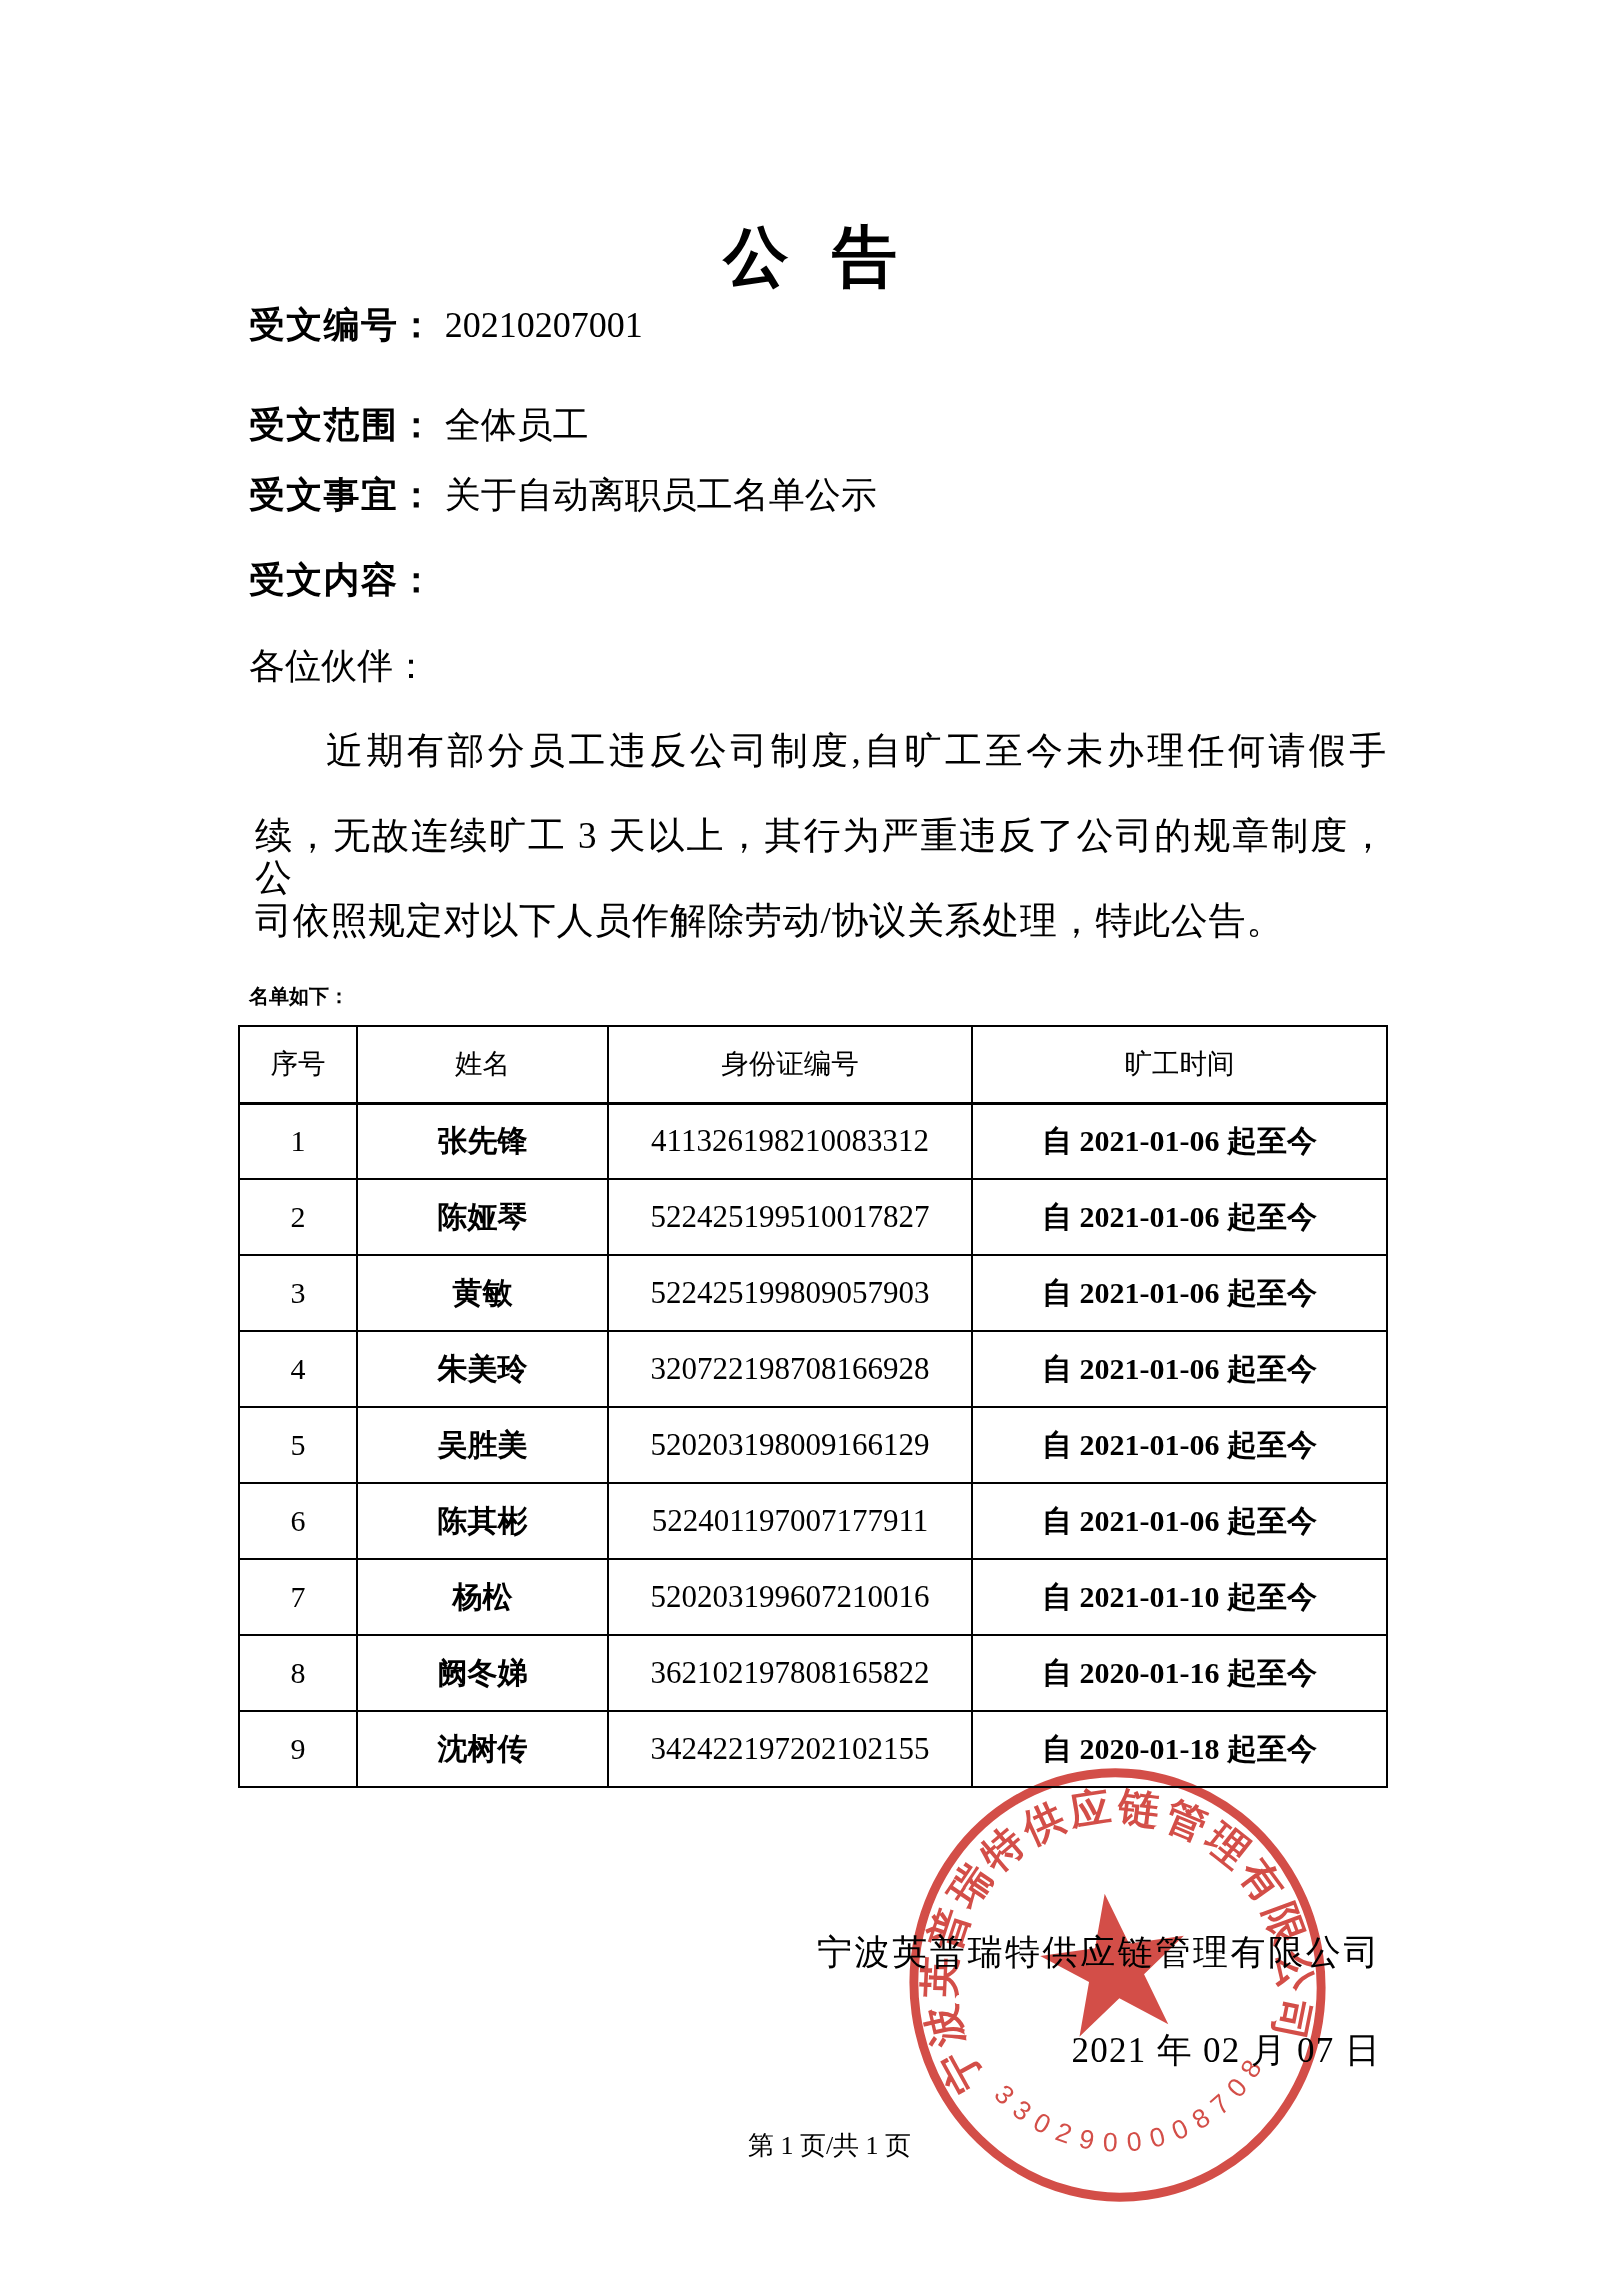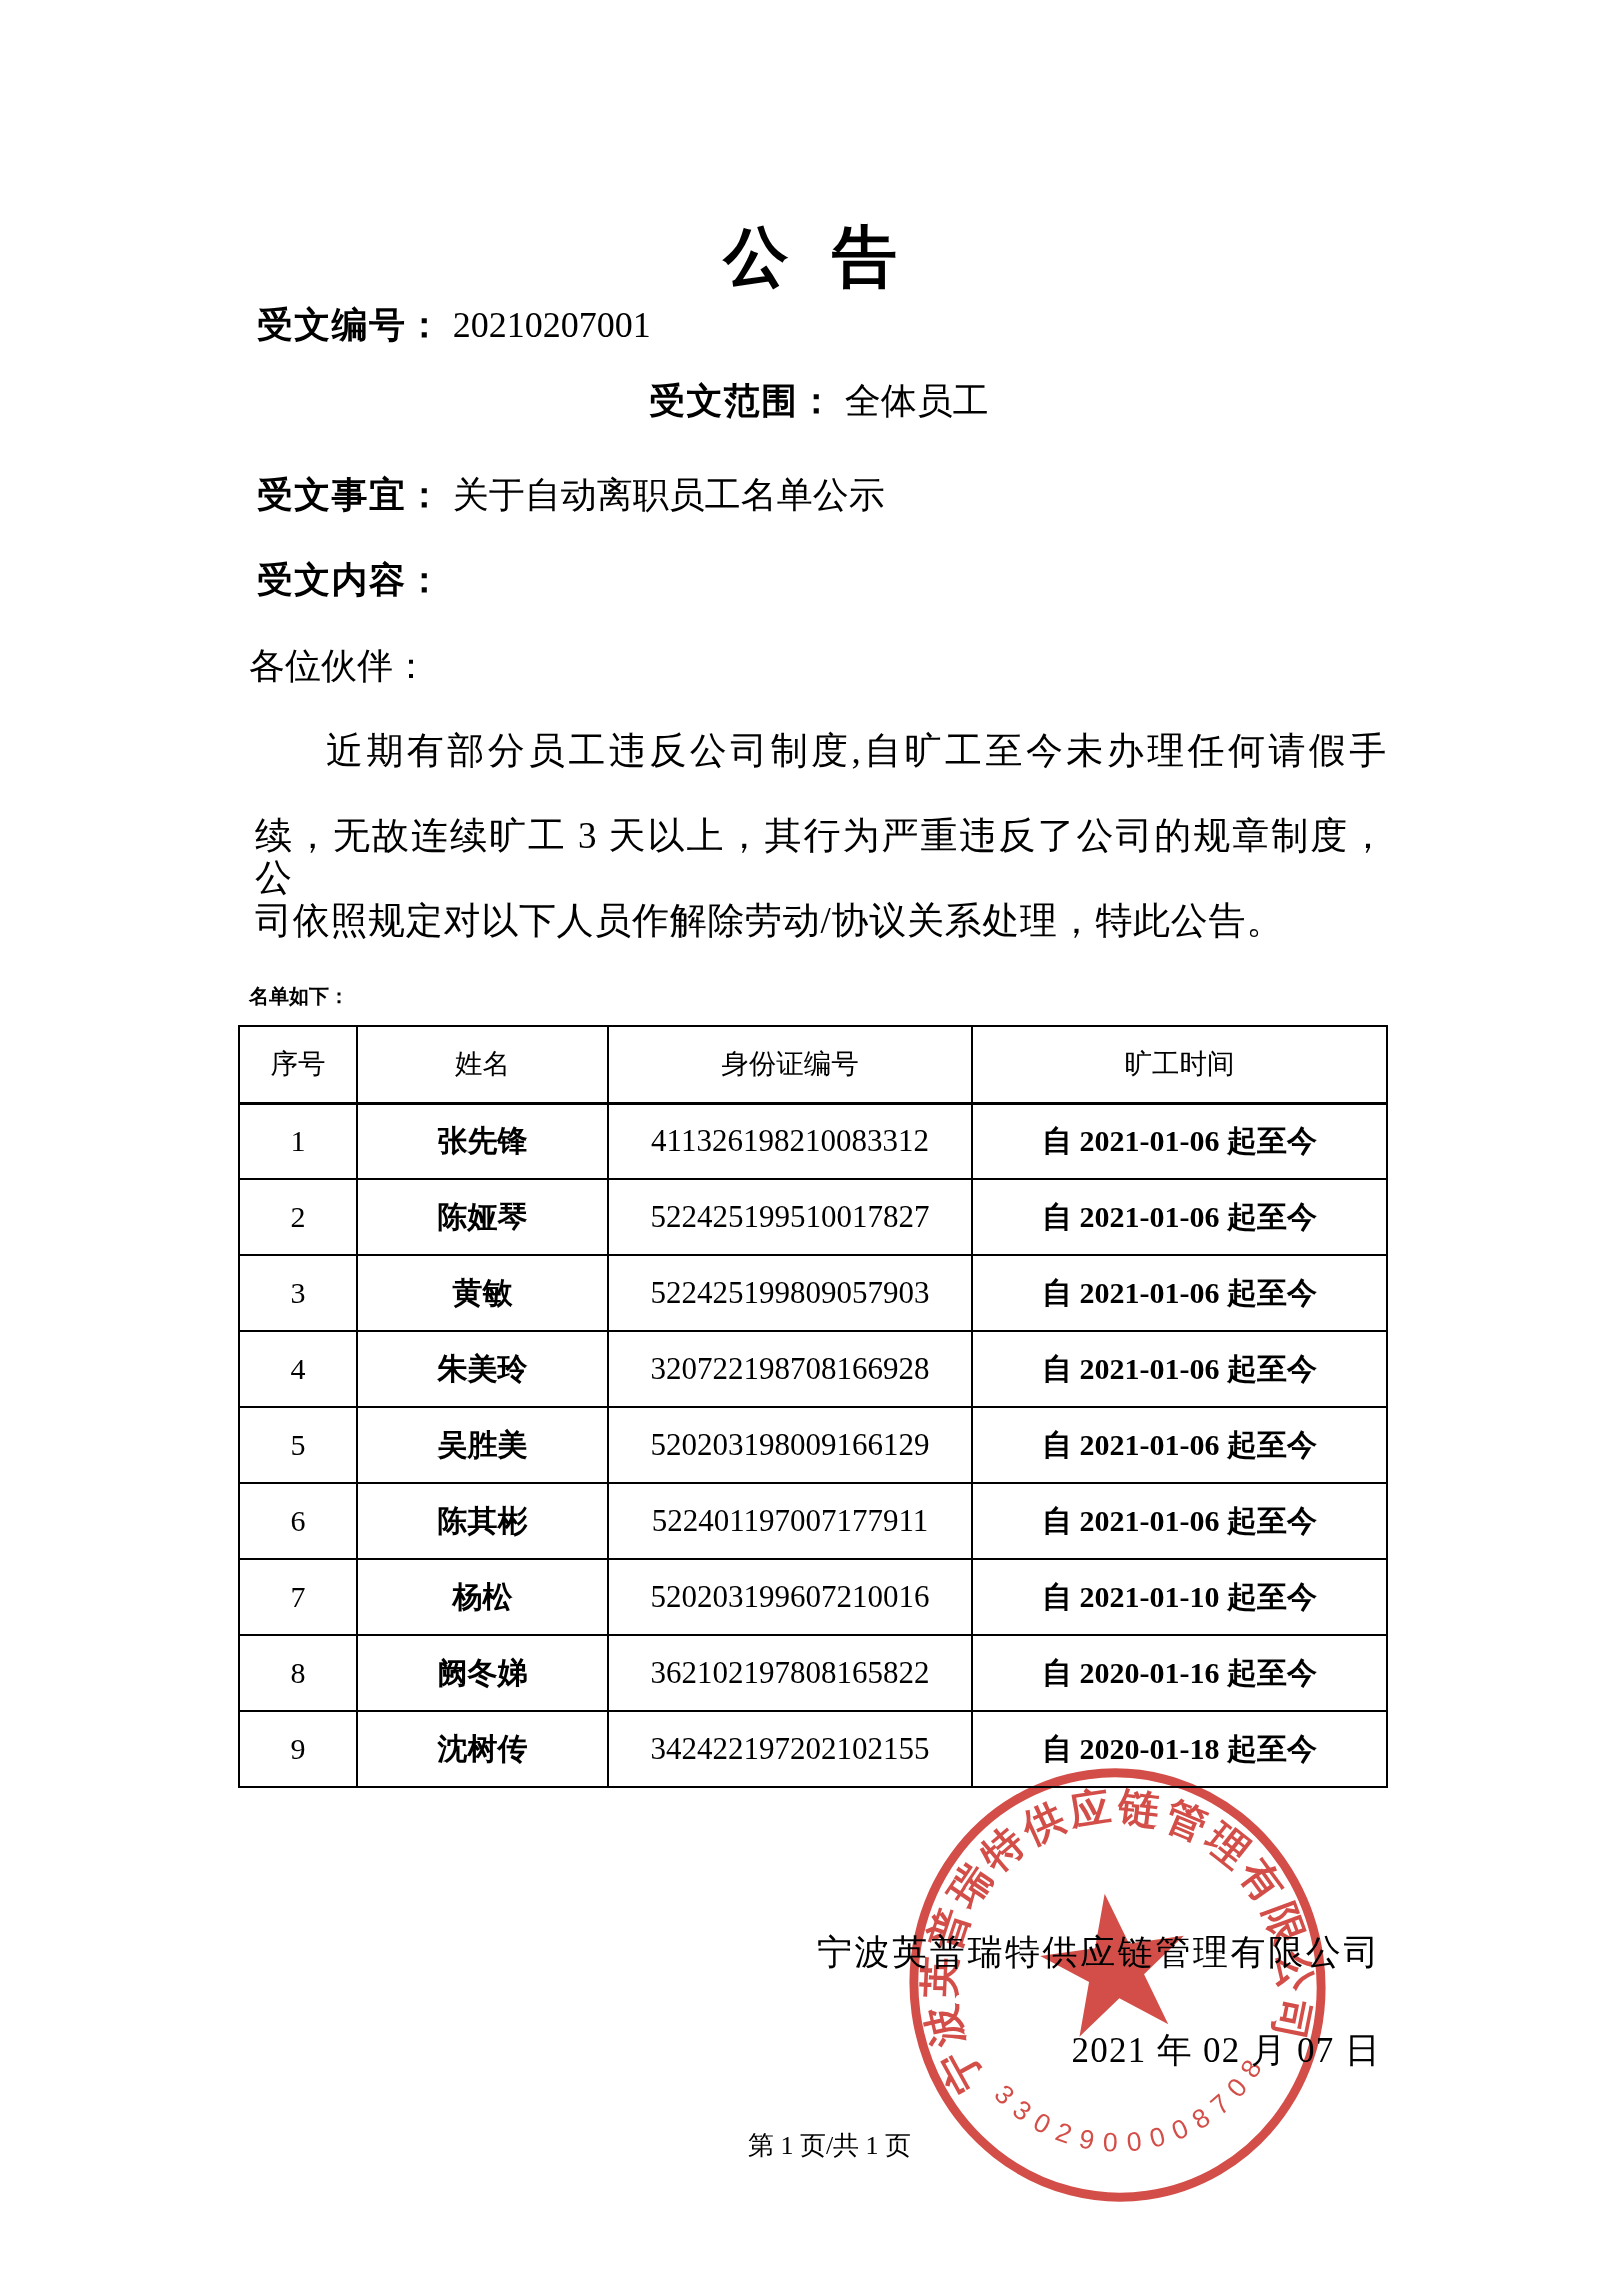--- a/index.html
+++ b/index.html
@@ -25,24 +25,24 @@
   }
   .field-row {
     position: absolute;
     left: 249px;
     width: 1132px;
     height: 42px;
     line-height: 42px;
     font-size: 36px;
     white-space: nowrap;
   }
-  .field-label { font-weight: bold; letter-spacing: 1.3px; margin-left: 8px; }
+  .field-label { font-weight: bold; letter-spacing: 1.3px; }
   .field-value { margin-left: 9.2px; }
   .f1 { top: 304px; }
-  .f2 { top: 380px; text-align: center; }
+  .f2 { top: 404px; }
   .f3 { top: 474px; }
   .f4 { top: 559px; }
   .salutation {
     position: absolute;
     left: 249px; top: 645px;
     font-size: 36px;
     line-height: 42px;
   }
   .body-line {
     position: absolute;

